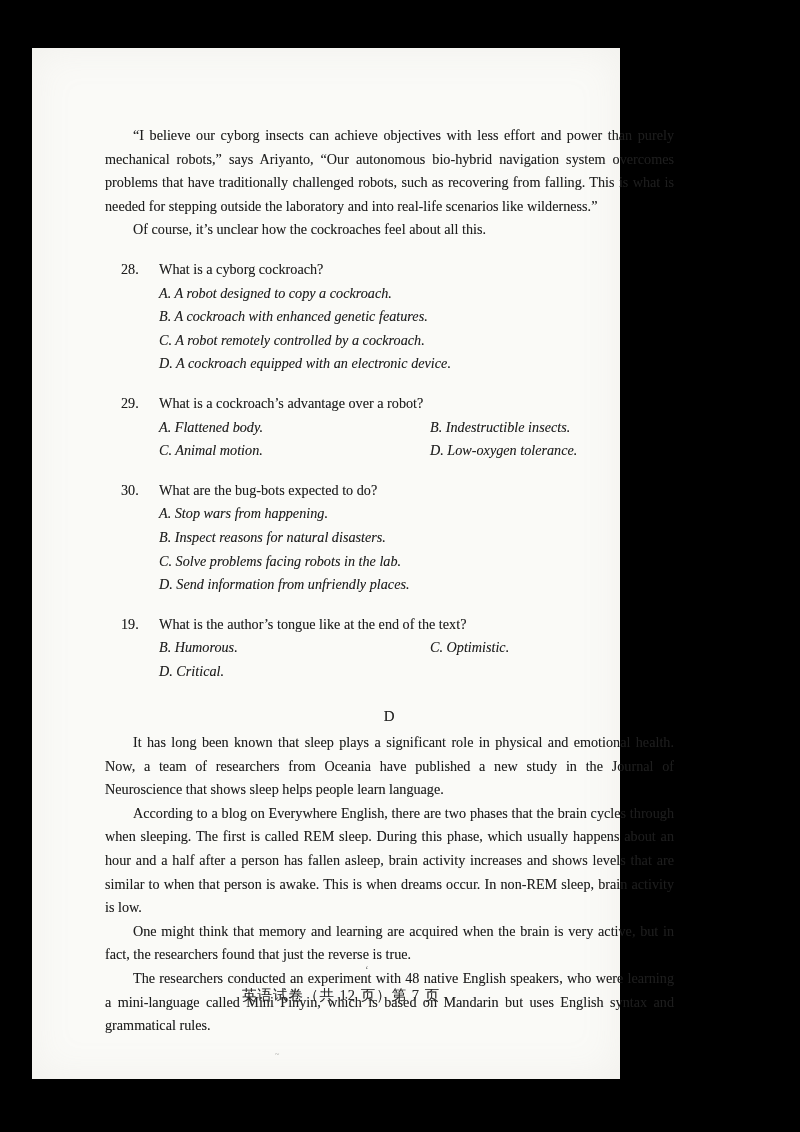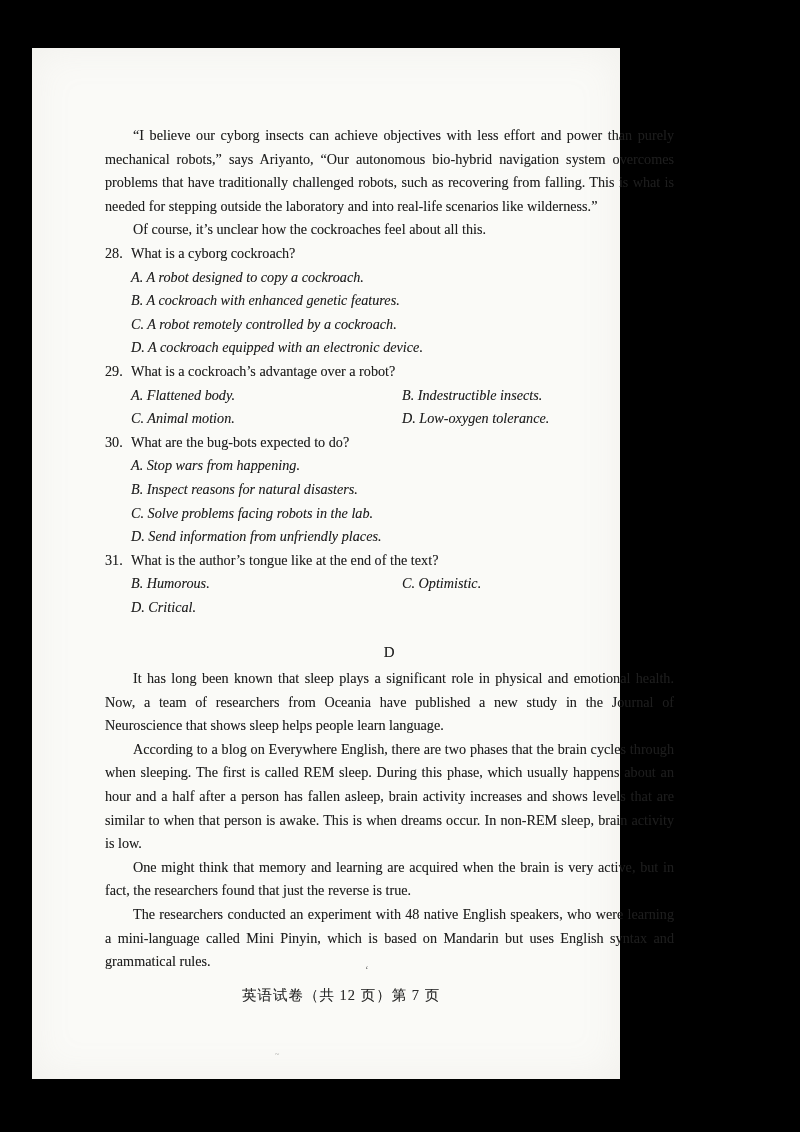--- a/index.html
+++ b/index.html
@@ -24,21 +24,21 @@
     color: #1e1e1e;
     font-size: 14.2px;
     line-height: 23.6px;
     text-shadow: 0 0 0.5px rgba(30,30,30,0.38);
   }
   .para {
     margin: 0;
     text-align: justify;
     text-indent: 28px;
   }
-  .question { display: flex; margin: 0; }
+  .question { display: flex; margin: 16px; gap: 12px; }
   .qnum { flex: none; width: 26px; }
   .qbody { flex: 1; min-width: 0; }
   .qtext { margin: 0; }
   .options { margin: 0; }
   .options .option { display: block; font-style: italic; }
   .options.twocol {
     display: grid;
     grid-template-columns: 271px 1fr;
   }
   .section-label {
@@ -105,21 +105,21 @@
         <div class="options stacked">
           <span class="option">A. Stop wars from happening.</span>
           <span class="option">B. Inspect reasons for natural disasters.</span>
           <span class="option">C. Solve problems facing robots in the lab.</span>
           <span class="option">D. Send information from unfriendly places.</span>
         </div>
       </div>
     </div>
 
     <div class="question">
-      <span class="qnum">31.</span>
+      <span class="qnum">19.</span>
       <div class="qbody">
         <div class="qtext">What is the author’s tongue like at the end of the text?</div>
         <div class="options twocol">
           <span class="option">B. Humorous.</span>
           <span class="option">C. Optimistic.</span>
           <span class="option">D. Critical.</span>
         </div>
       </div>
     </div>
 

